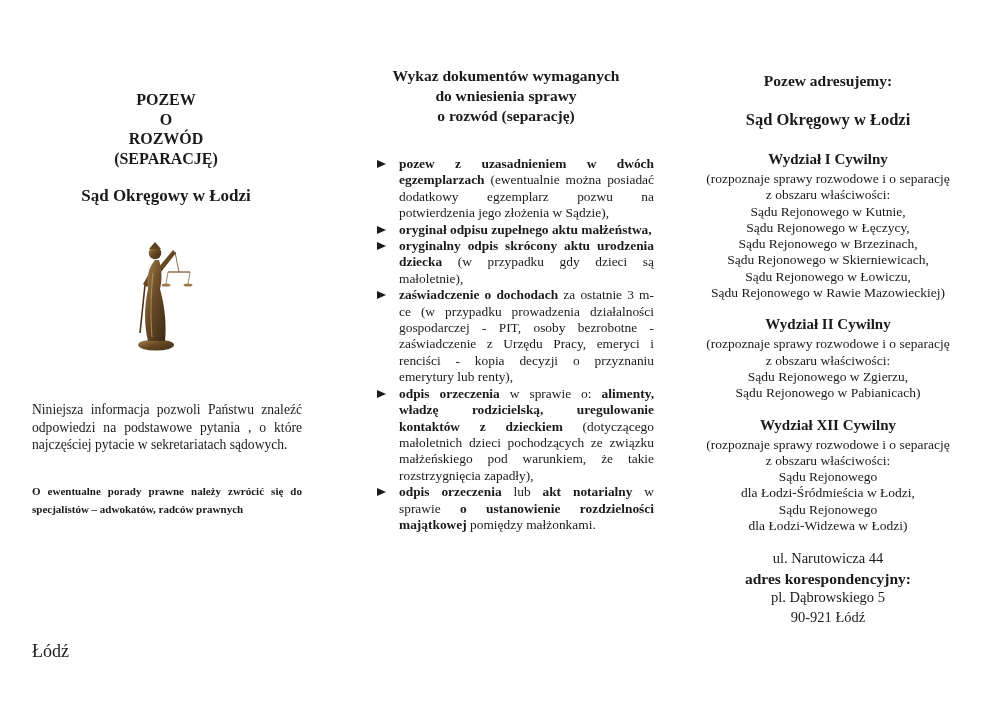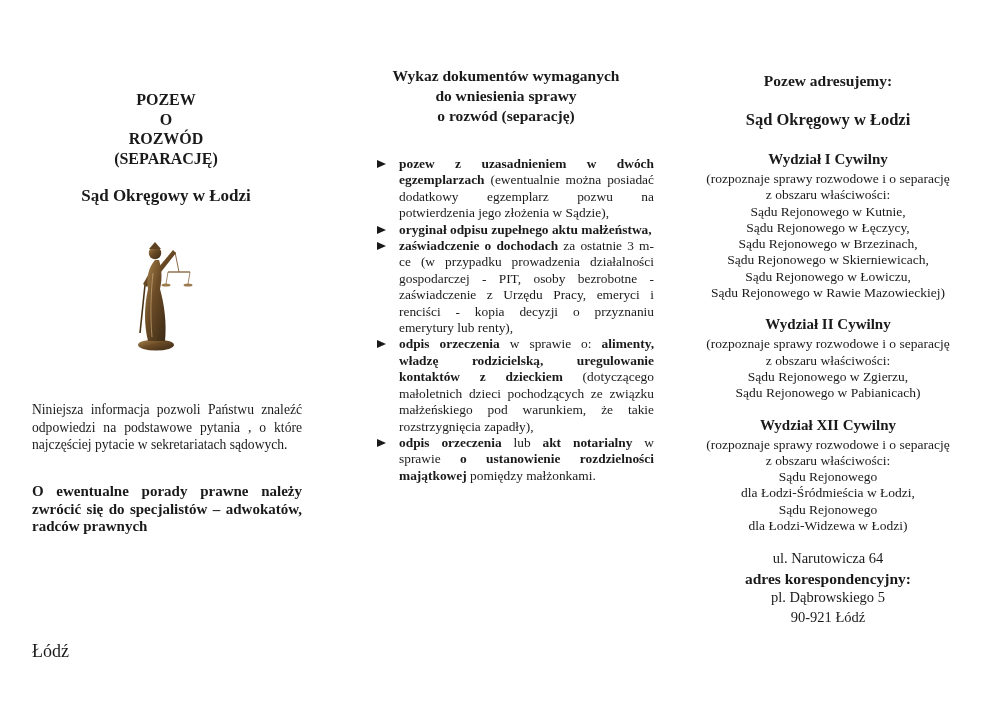--- a/index.html
+++ b/index.html
@@ -24,21 +24,21 @@
   }
   .statue {
     position: absolute; left: 130px; top: 239px; width: 64px; height: 114px;
   }
   .left-para {
     position: absolute; left: 32px; top: 401px; width: 270px;
     font-size: 13.6px; line-height: 17.5px; text-align: justify;
   }
   .left-para-bold {
     position: absolute; left: 32px; top: 483px; width: 270px;
-    font-size: 15px; line-height: 17.5px; text-align: justify; font-weight: 700;
+    font-size: 11px; line-height: 17.5px; text-align: justify; font-weight: 700;
   }
   .left-footer {
     position: absolute; left: 32px; top: 641px; width: 268px;
     font-size: 18px;
   }
 
   
   .mid-heading {
     position: absolute; left: 366px; top: 66px; width: 280px;
     text-align: center; font-weight: 700; font-size: 15.5px; line-height: 20px;
@@ -133,20 +133,21 @@
 
   <div class="mid-heading">
     <div class="hline">Wykaz dokumentów wymaganych</div>
     <div class="hline">do wniesienia sprawy</div>
     <div class="hline">o rozwód (separację)</div>
   </div>
 
   <ul class="mid-list">
       <li><span class="bullet-arrow"></span><b>pozew z uzasadnieniem w dwóch egzemplarzach</b><span> (ewentualnie można posiadać dodatkowy egzemplarz pozwu na potwierdzenia jego złożenia w Sądzie),</span></li>
       <li><span class="bullet-arrow"></span><b>oryginał odpisu zupełnego aktu małżeństwa,</b></li>
+      <li><span class="bullet-arrow"></span><b>oryginalny odpis skrócony aktu urodzenia dziecka</b><span> (w przypadku gdy dzieci są małoletnie),</span></li>
       <li><span class="bullet-arrow"></span><b>zaświadczenie o dochodach</b><span> za ostatnie 3 m-ce (w przypadku prowadzenia działalności gospodarczej - PIT, osoby bezrobotne - zaświadczenie z Urzędu Pracy, emeryci i renciści - kopia decyzji o przyznaniu emerytury lub renty),</span></li>
       <li><span class="bullet-arrow"></span><b>odpis orzeczenia</b><span> w sprawie o: </span><b>alimenty, władzę rodzicielską, uregulowanie kontaktów z dzieckiem</b><span> (dotyczącego małoletnich dzieci pochodzących ze związku małżeńskiego pod warunkiem, że takie rozstrzygnięcia zapadły),</span></li>
       <li><span class="bullet-arrow"></span><b>odpis orzeczenia</b><span> lub </span><b>akt notarialny</b><span> w sprawie </span><b>o ustanowienie rozdzielności majątkowej</b><span> pomiędzy małżonkami.</span></li>
     </ul>
 
   <div class="col-right">
     <div class="right-heading">Pozew adresujemy:</div>
     <div class="right-court">Sąd Okręgowy w Łodzi</div>
     <div>
         <div class="division">
@@ -171,20 +172,20 @@
           <div class="division-title">Wydział XII Cywilny</div>
           <div class="division-line">(rozpoznaje sprawy rozwodowe i o separację</div>
           <div class="division-line">z obszaru właściwości:</div>
           <div class="division-line">Sądu Rejonowego</div>
           <div class="division-line">dla Łodzi-Śródmieścia w Łodzi,</div>
           <div class="division-line">Sądu Rejonowego</div>
           <div class="division-line">dla Łodzi-Widzewa w Łodzi)</div>
         </div>
       </div>
     <div class="address">
-      <div class="addr-line">ul. Narutowicza 64</div>
+      <div class="addr-line">ul. Narutowicza 44</div>
       <div class="addr-bold">adres korespondencyjny:</div>
       <div class="addr-line">pl. Dąbrowskiego 5</div>
       <div class="addr-line">90-921 Łódź</div>
     </div>
   </div>
 
 </div>
 
 </body></html>

